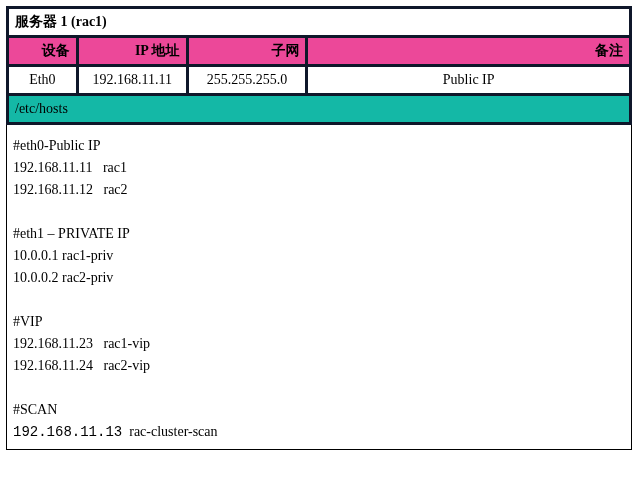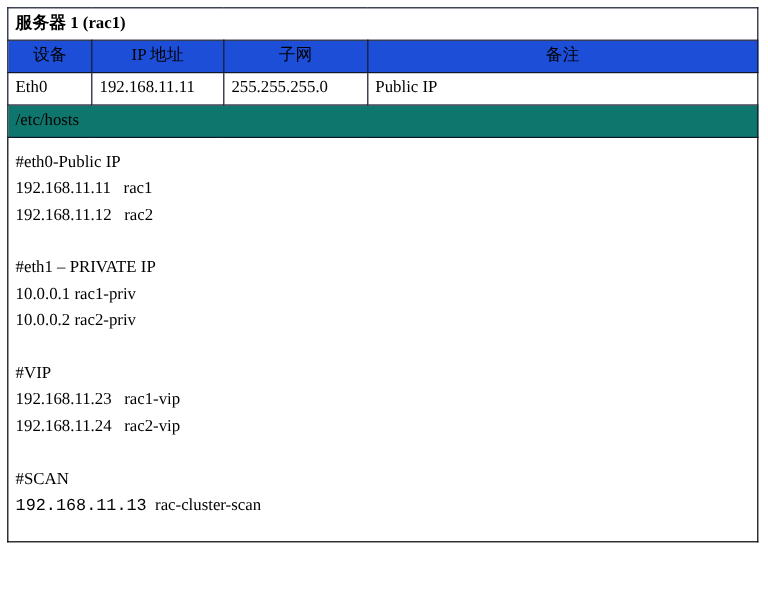--- a/index.html
+++ b/index.html
@@ -11,54 +11,55 @@
     font-size: 14px;
     color: #000;
     width: 640px;
   }
   table.net {
     width: 626px;
     border-collapse: collapse;
     border: 1px solid #000;
   }
   table.net td, table.net th {
-    border: 1px solid #0f172a;
+    border: 3px solid #0f172a;
     padding: 3px 6px;
     height: 26px;
     line-height: 20px;
     vertical-align: middle;
   }
   .title-row td {
     text-align: left;
     font-weight: bold;
     background: #fff;
     padding-left: 6px;
   }
   .header-row td {
-    text-align: center;
-    font-weight: normal;
-    background: #1d4ed8;
+    text-align: right;
+    font-weight: bold;
+    background: #ec4899;
   }
   .data-row td {
+    text-align: center;
     background: #fff;
   }
   .etc-row td {
     text-align: left;
-    background: #0f766e;
+    background: #14b8a6;
     padding-left: 6px;
   }
   .col-dev   { width: 70px; }
   .col-ip    { width: 110px; }
   .col-sub   { width: 120px; }
   .col-note  { width: 326px; }
   .hosts-box {
     width: 626px;
     border: 1px solid #000;
     border-top: none;
-    padding: 10px 6px 18px 6px;
+    padding: 10px 6px 6px 6px;
     line-height: 22px;
     font-size: 14px;
     white-space: pre;
     font-family: "Songti SC", "SimSun", "Times New Roman", serif;
   }
   .mono { font-family: "Courier New", monospace; }
 </style>
 </head>
 <body>
 

